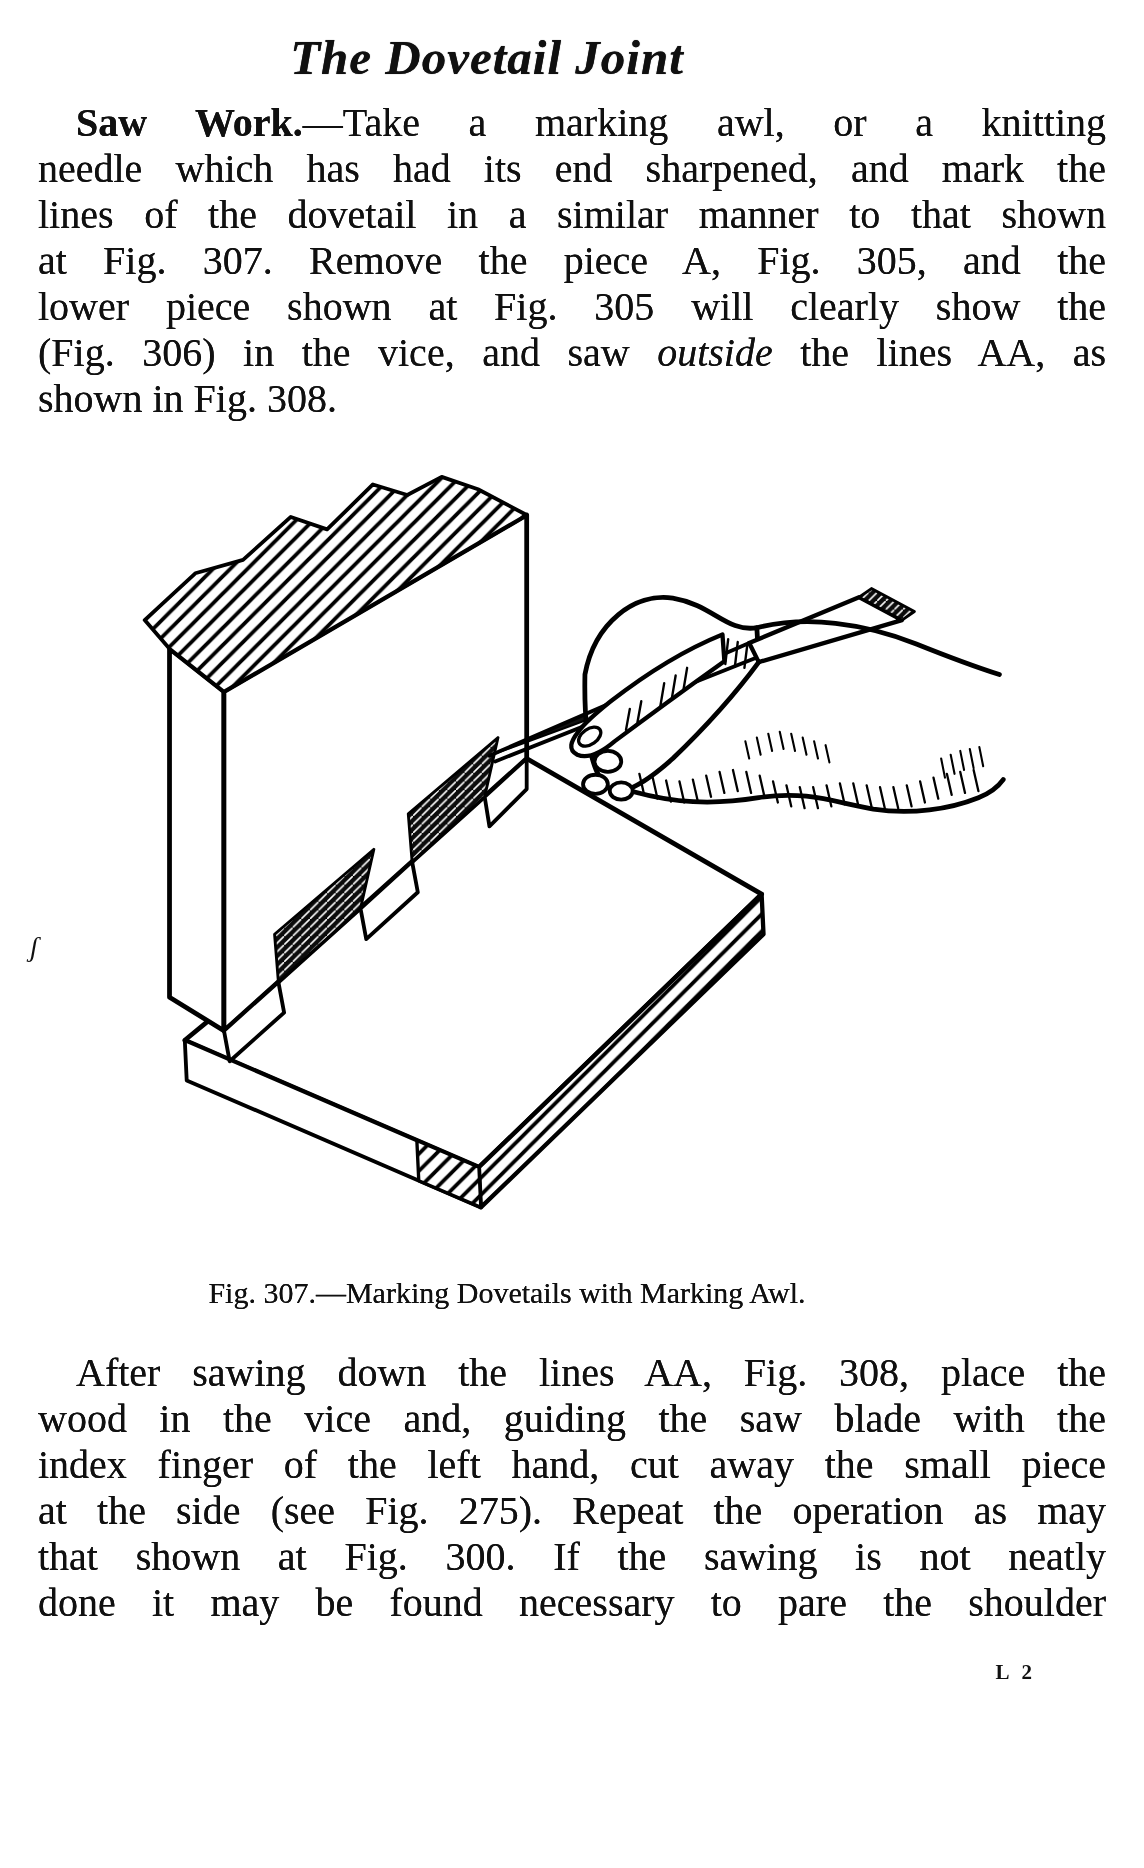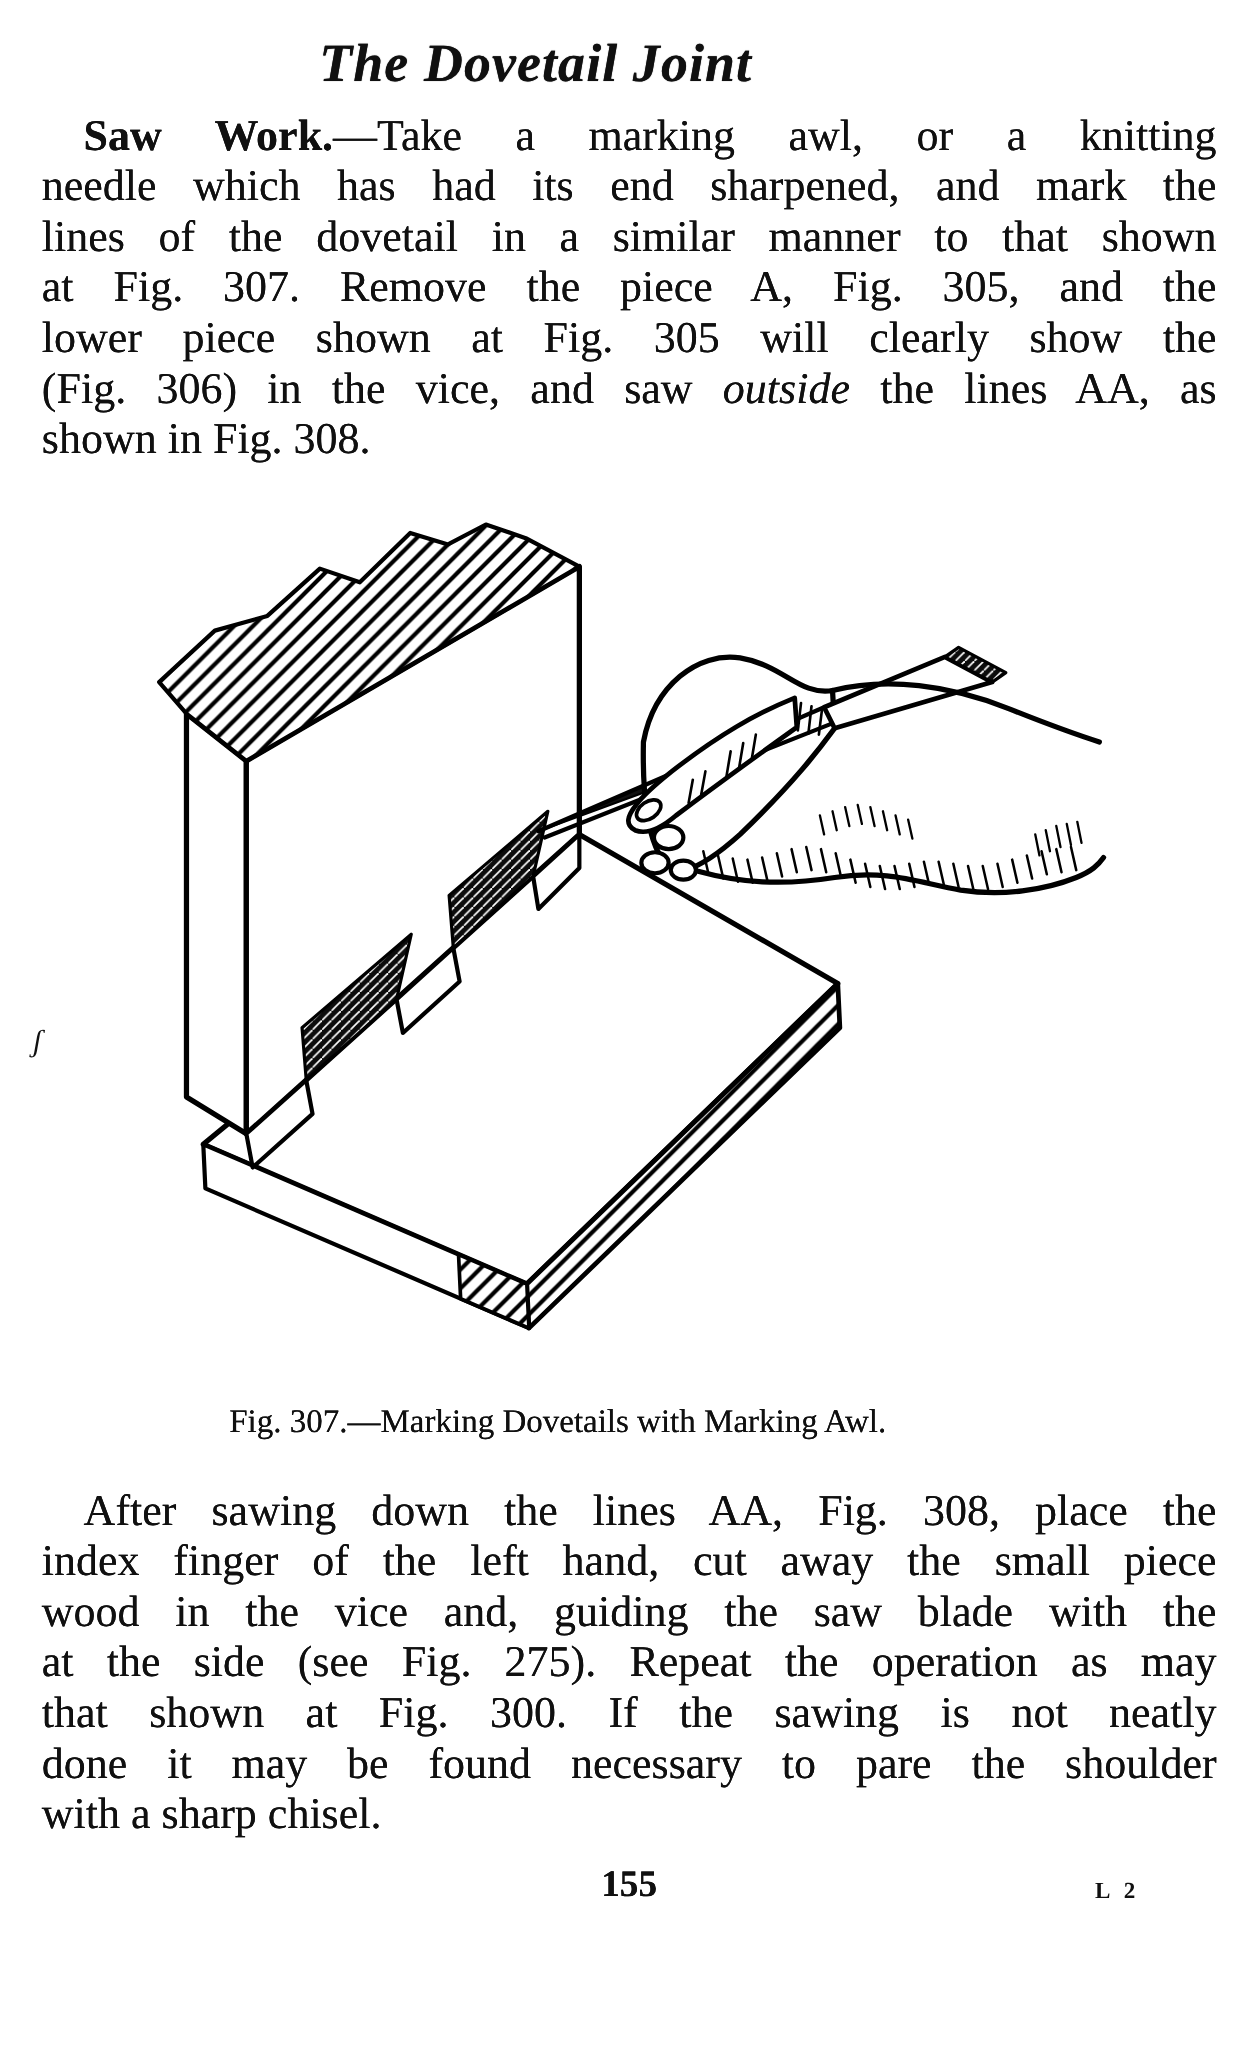--- a/index.html
+++ b/index.html
@@ -125,27 +125,25 @@
         <path d="M530,338 l-5,-22 M544,342 l-5,-22 M558,345 l-5,-22 M572,346 l-5,-22 M586,344 l-5,-22 M600,340 l-5,-22 M614,336 l-5,-22 M628,334 l-5,-22 M642,336 l-5,-22 M656,340 l-5,-22 M670,346 l-5,-22 M684,350 l-5,-22 M698,352 l-5,-22 M712,352 l-5,-22 M726,350 l-5,-22 M740,348 l-5,-22 M754,348 l-5,-22 M768,350 l-5,-22 M782,352 l-5,-22 M796,352 l-5,-22 M810,350 l-5,-22 M824,346 l-5,-22 M838,342 l-5,-22 M852,338 l-5,-22 M866,336 l-5,-22 M880,334 l-5,-22" stroke="#000" stroke-width="2.4" fill="none"></path>
         <path d="M640,300 l-4,-18 M652,296 l-4,-18 M664,292 l-4,-18 M676,290 l-4,-18 M688,292 l-4,-18 M700,296 l-4,-18 M712,300 l-4,-18 M724,304 l-4,-18 M845,320 l-4,-20 M855,316 l-4,-20 M865,312 l-4,-20 M875,310 l-4,-20 M885,308 l-4,-20" stroke="#000" stroke-width="2.2" fill="none"></path>
       </g>
     </svg>
   </div>
 
   <div class="caption">Fig. 307.—Marking Dovetails with Marking Awl.</div>
 
   <div class="para para2">
     <div class="line first"><span>After sawing down the lines AA, Fig. 308, place the</span></div>
+    <div class="line"><span>wood in the vice and, guiding the saw blade with the</span></div>
     <div class="line"><span>index finger of the left hand, cut away the small piece</span></div>
-    <div class="line"><span>wood in the vice and, guiding the saw blade with the</span></div>
     <div class="line"><span>at the side (see Fig. 275). Repeat the operation as may</span></div>
     <div class="line"><span>that shown at Fig. 300. If the sawing is not neatly</span></div>
     <div class="line"><span>done it may be found necessary to pare the shoulder</span></div>
-    <div class="line last"><span>with a sharp chisel.</span></div>
   </div>
 
   <div class="footer">
-    <div class="page-number">155</div>
     <span class="signature">L 2</span>
   </div>
 
   <span class="stray">ʃ</span>
 </div>
 
 </body></html>

